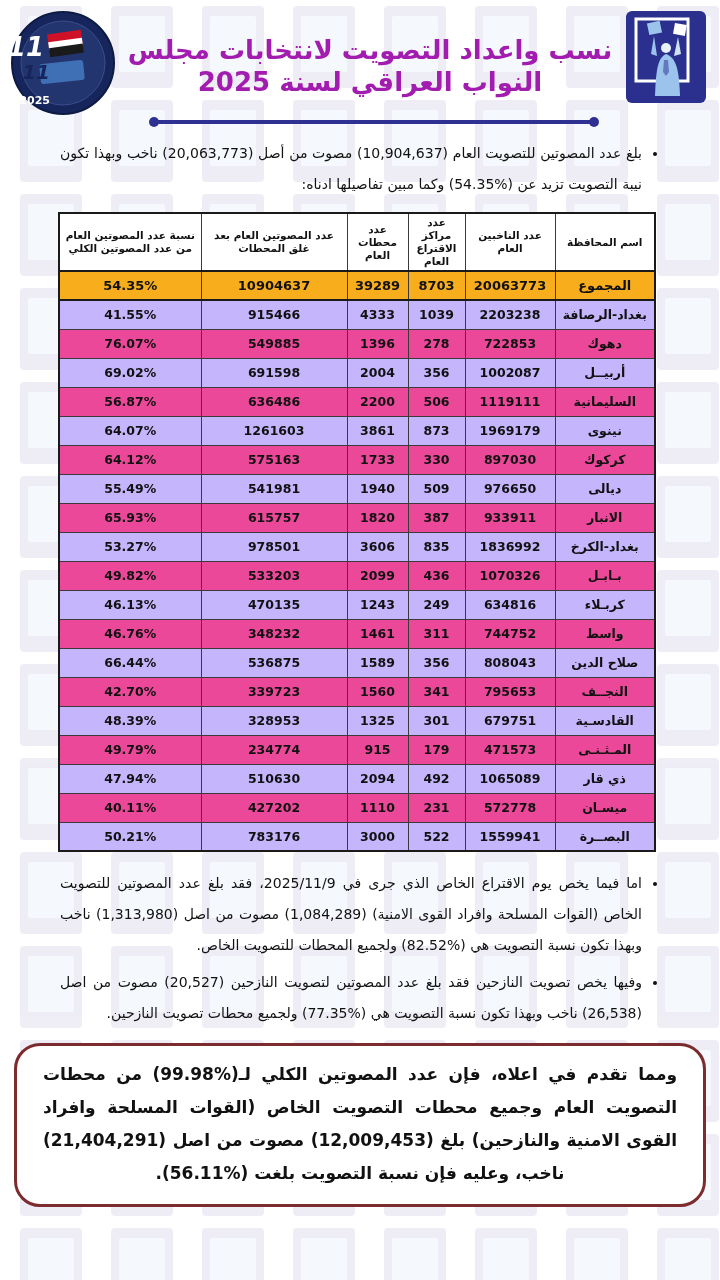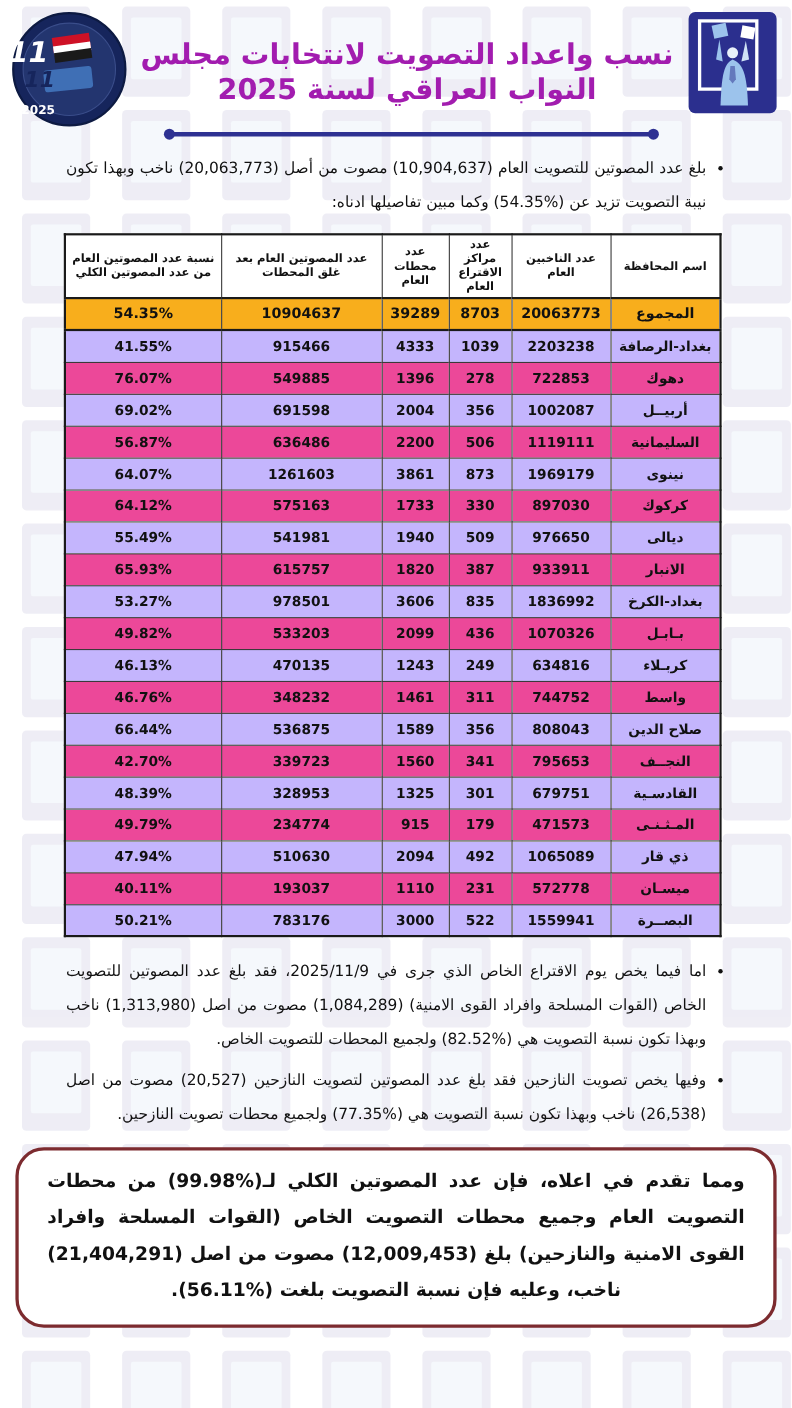--- a/index.html
+++ b/index.html
@@ -650,21 +650,21 @@
           <td>492</td>
           <td>2094</td>
           <td>510630</td>
           <td>47.94%</td>
         </tr>
         <tr class="row-green">
           <td class="gov-name">ميسـان</td>
           <td>572778</td>
           <td>231</td>
           <td>1110</td>
-          <td>193037</td>
+          <td>427202</td>
           <td>40.11%</td>
         </tr>
         <tr class="row-white">
           <td class="gov-name">البصــرة</td>
           <td>1559941</td>
           <td>522</td>
           <td>3000</td>
           <td>783176</td>
           <td>50.21%</td>
         </tr>

